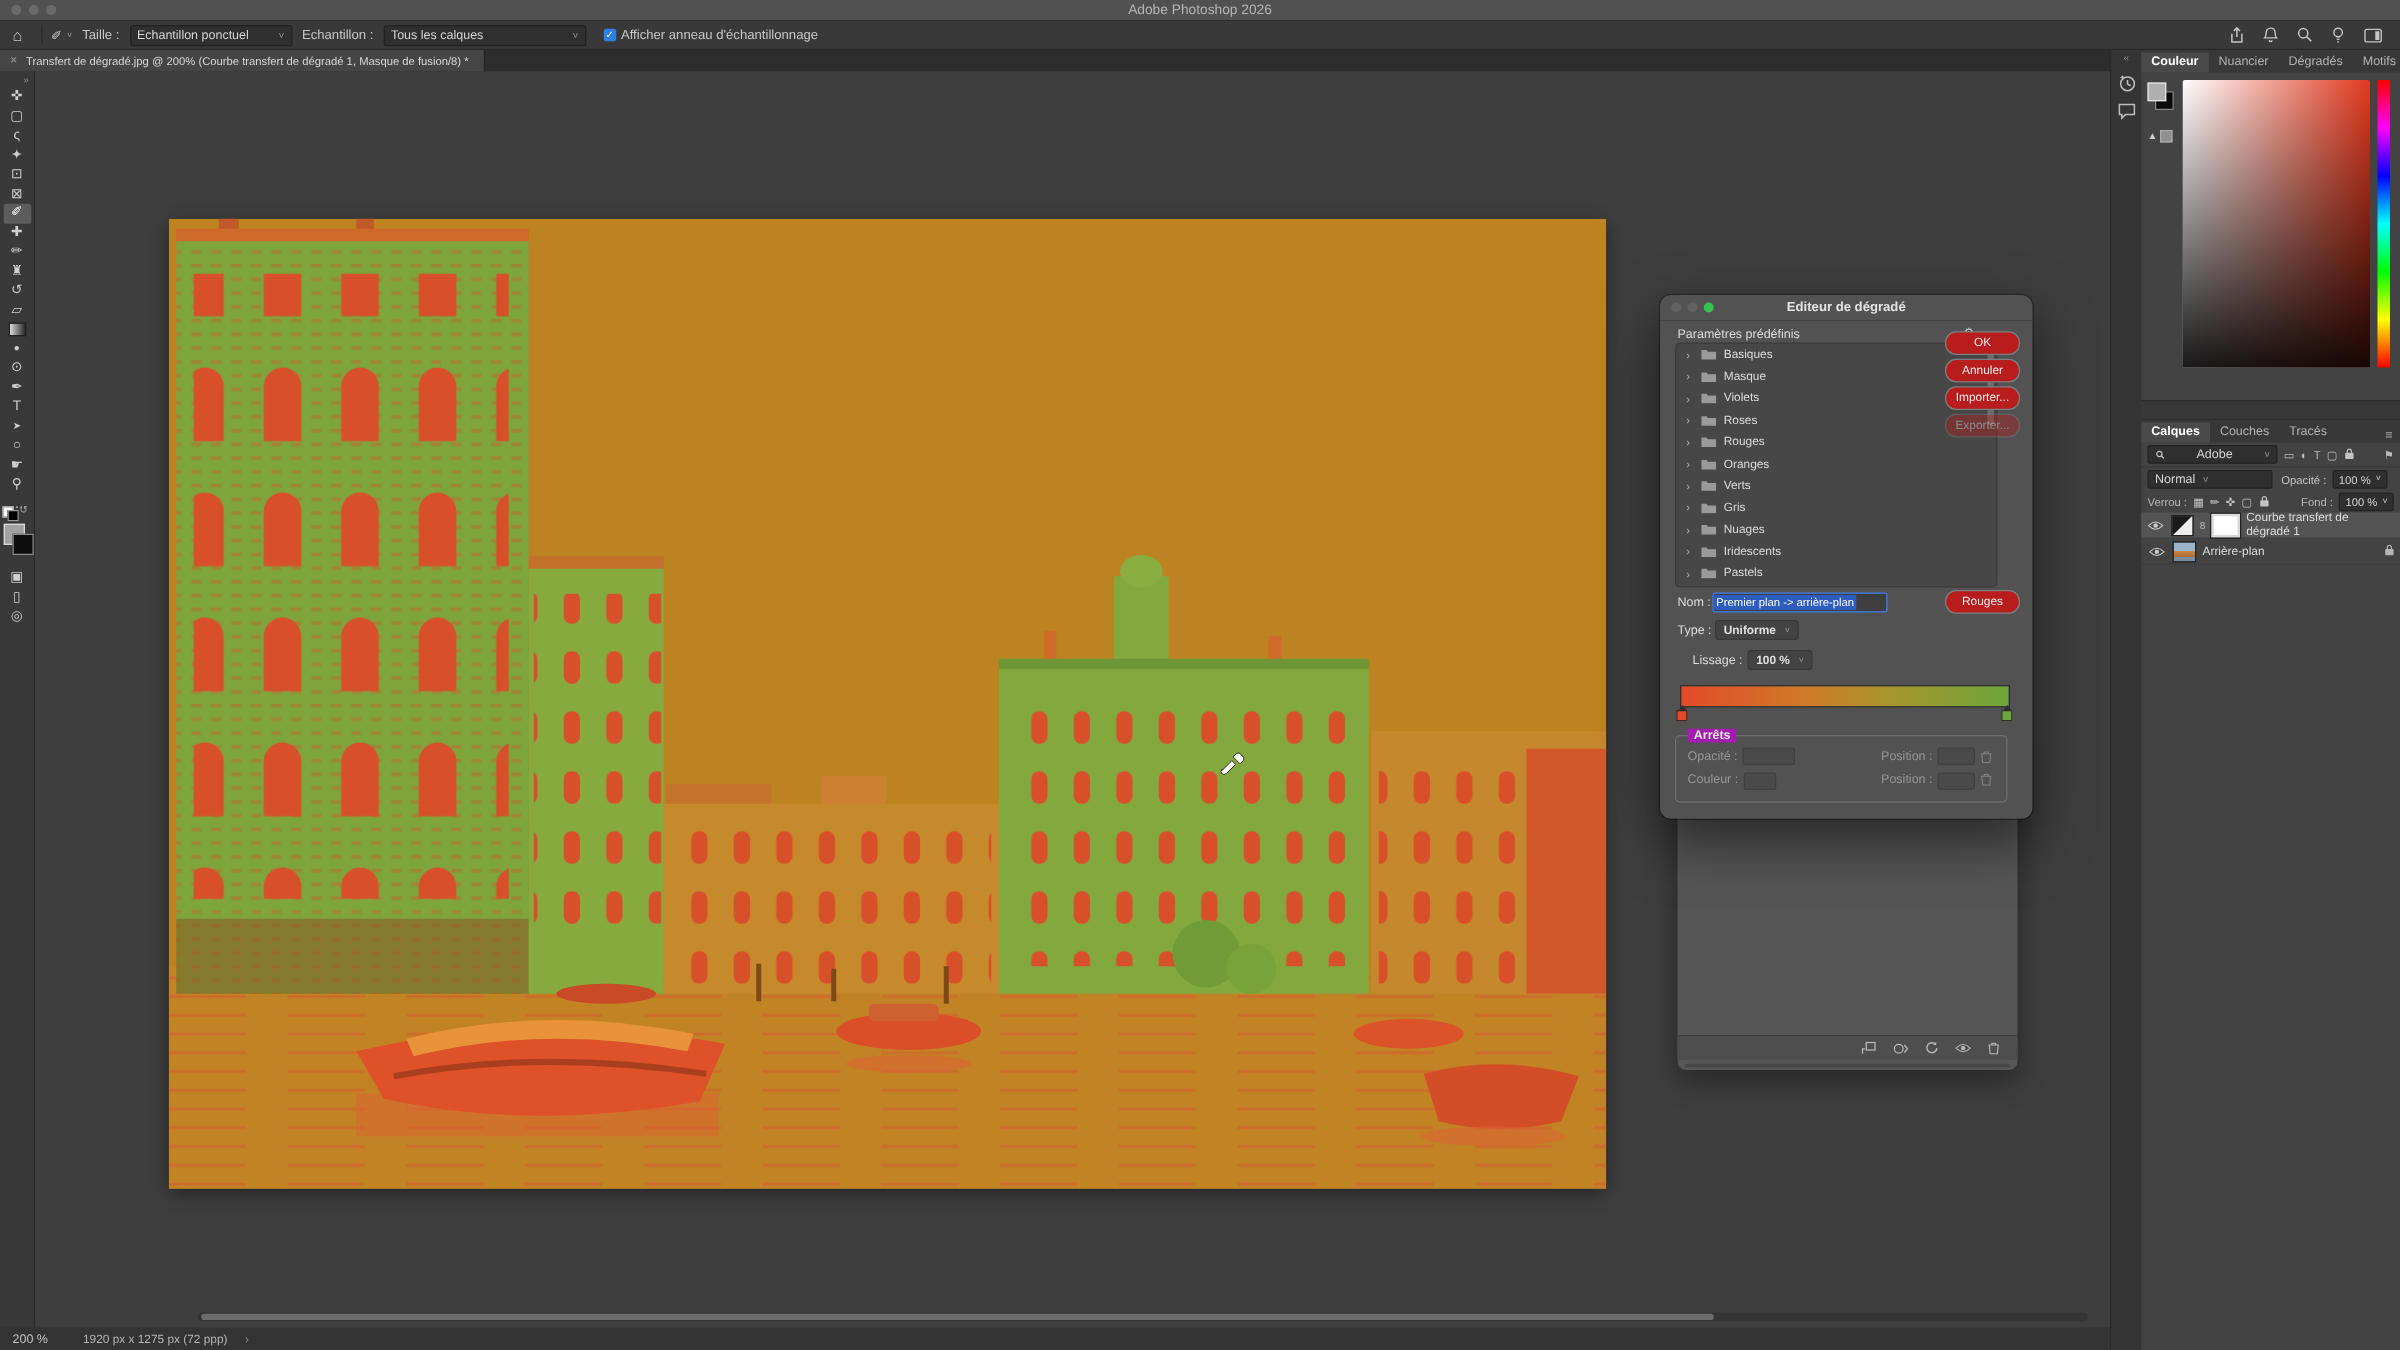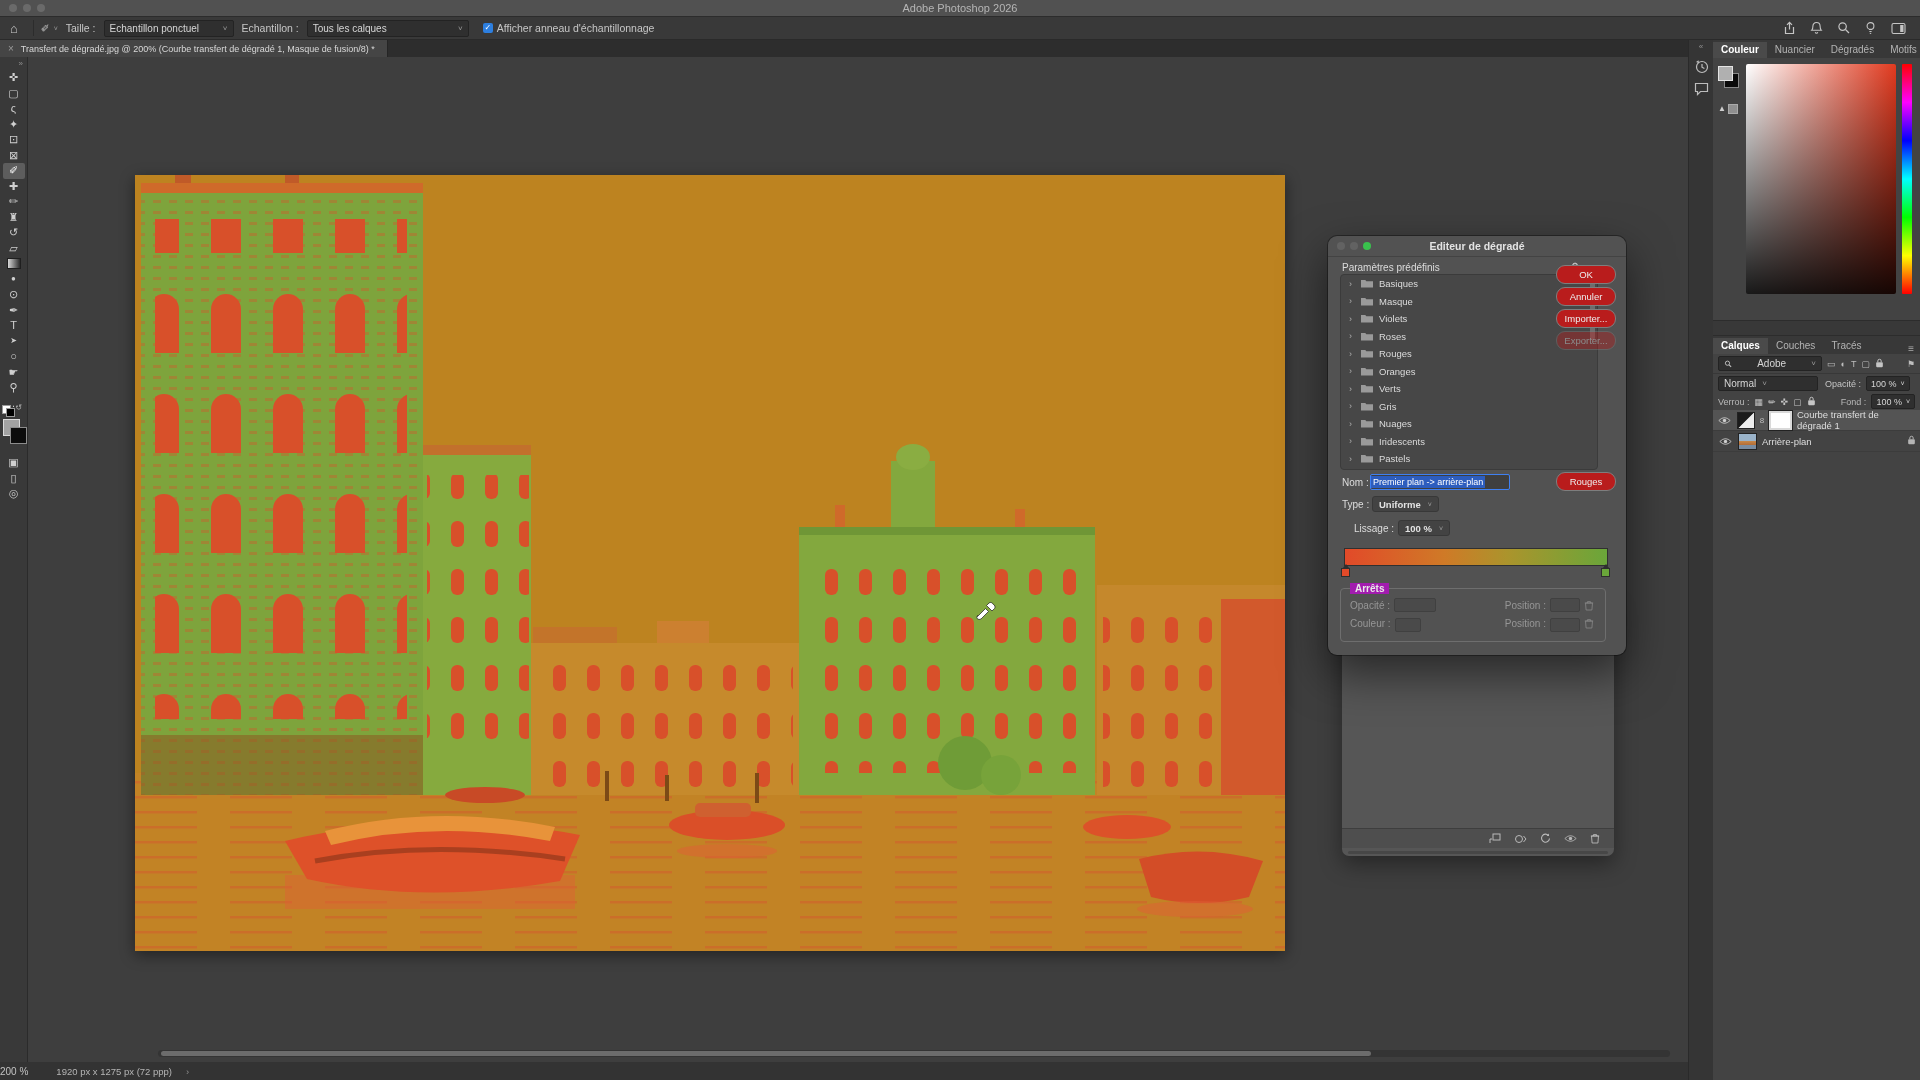--- a/index.html
+++ b/index.html
@@ -51,21 +51,21 @@
 
   
   #doc-image{left:135px;top:175px;width:1150px;height:776px;box-shadow:0 4px 14px rgba(0,0,0,.45)}
   #cursor{left:975px;top:598px;width:22px;height:22px;pointer-events:none}
 
   
   #hscroll{left:158px;top:1050px;width:1512px;height:7px;background:#343434;border-radius:4px}
   #hscroll .thumb{position:absolute;left:3px;top:1px;width:1210px;height:5px;background:#6c6c6c;border-radius:3px}
   #statusbar{left:0;top:1062px;width:1688px;height:18px;background:#333;display:flex;align-items:center;
              font-size:9.5px;color:#c2c2c2}
-  #status-zoom{font-size:10px}
+  #status-zoom{margin-left:10px;font-size:10px}
   #status-info{margin-left:28px;color:#b5b5b5}
   #status-chev{margin-left:14px;color:#8f8f8f}
 
   
   #dockstrip{left:1688px;top:40px;width:24px;height:1040px;background:#353535;border-left:1px solid #2a2a2a;border-right:1px solid #2a2a2a}
   #dockstrip .sicon{margin:8px auto 0;display:block;width:15px}
   #strip-collapse{display:block;text-align:center;font-size:8px;color:#8f8f8f;margin-top:2px}
 
   
   #panelcol{left:1713px;top:40px;width:207px;height:1040px;background:#434343}

